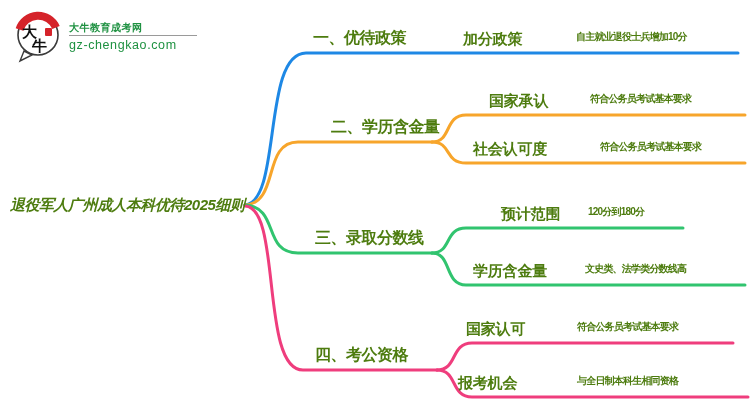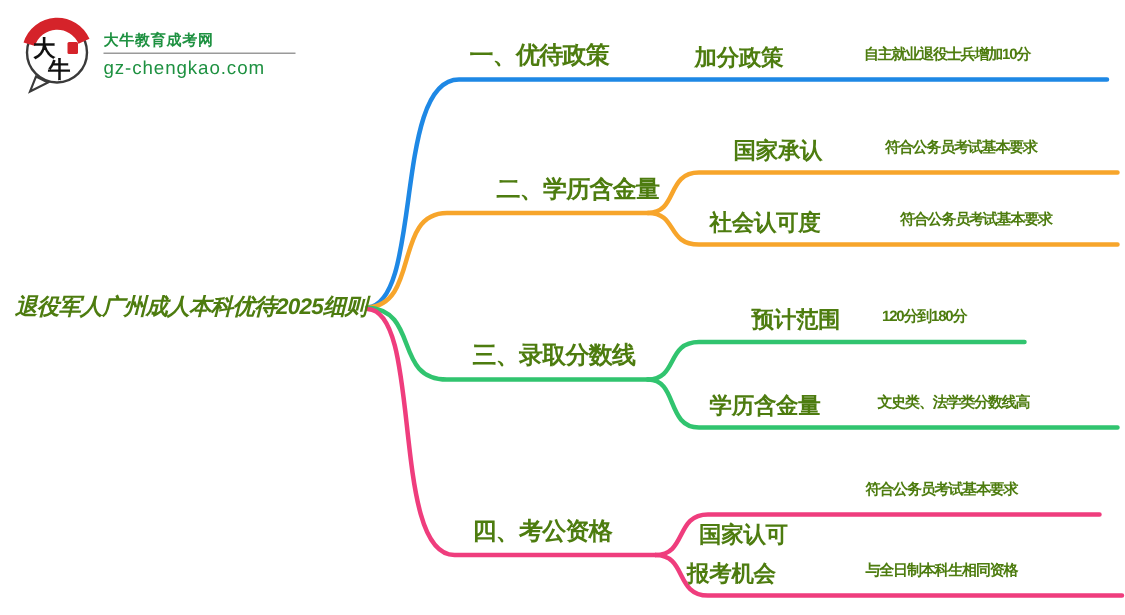--- a/index.html
+++ b/index.html
@@ -77,18 +77,18 @@
   <div class="node lv2" style="left:473px;top:141px;">社会认可度</div>
   <div class="node lv3" style="left:600px;top:142px;">符合公务员考试基本要求</div>
 
   <div class="node lv1" style="left:315px;top:230px;">三、录取分数线</div>
   <div class="node lv2" style="left:473px;top:206px;margin-left:28px;">预计范围</div>
   <div class="node lv3" style="left:588px;top:207px;">120分到180分</div>
   <div class="node lv2" style="left:473px;top:263px;">学历含金量</div>
   <div class="node lv1" style="left:315px;top:347px;">四、考公资格</div>
 
   <div class="node lv3" style="left:585px;top:264px;">文史类、法学类分数线高</div>
-  <div class="node lv2" style="left:466px;top:321px;margin-top:28px;">国家认可</div>
+  <div class="node lv2" style="left:466px;top:321px;">国家认可</div>
   <div class="node lv3" style="left:577px;top:322px;">符合公务员考试基本要求</div>
   <div class="node lv2" style="left:458px;top:375px;">报考机会</div>
   <div class="node lv3" style="left:577px;top:376px;">与全日制本科生相同资格</div>
 
 </div>
 
 </body></html>

